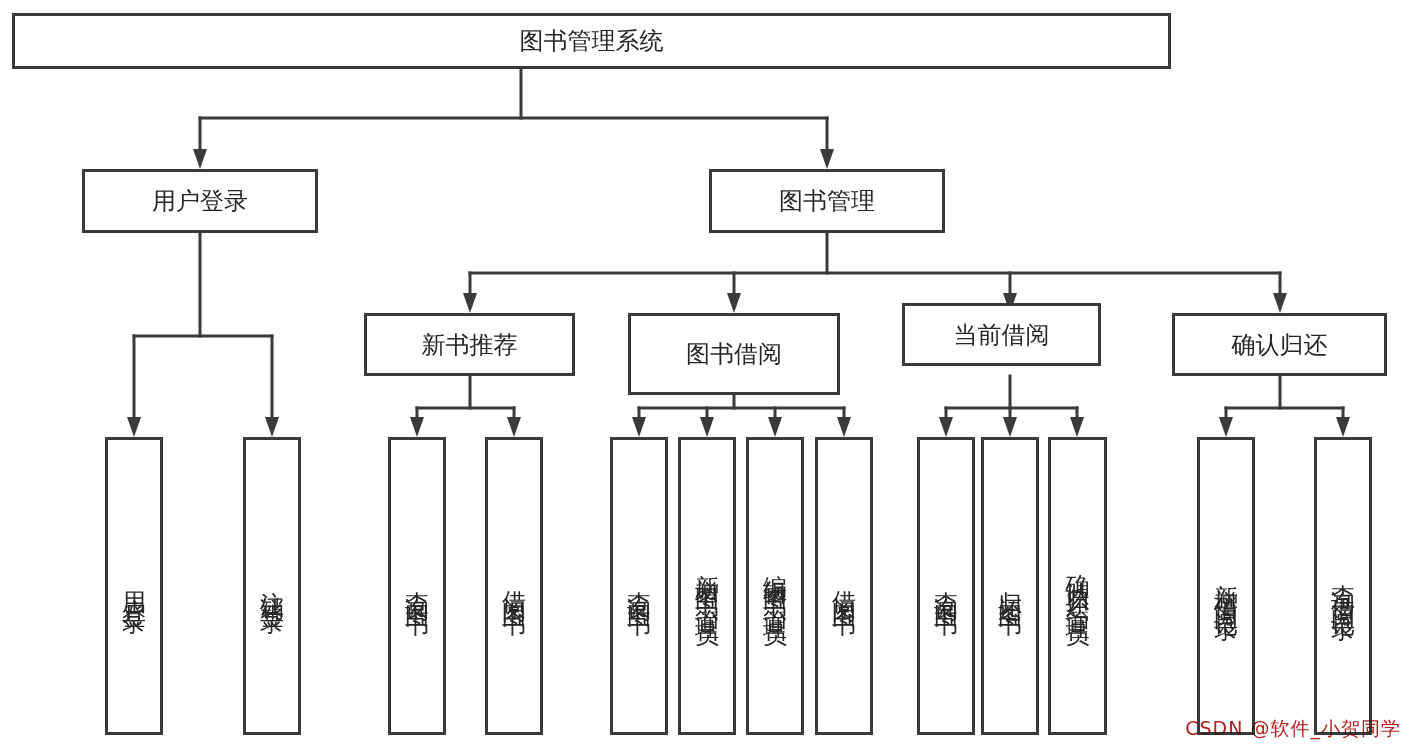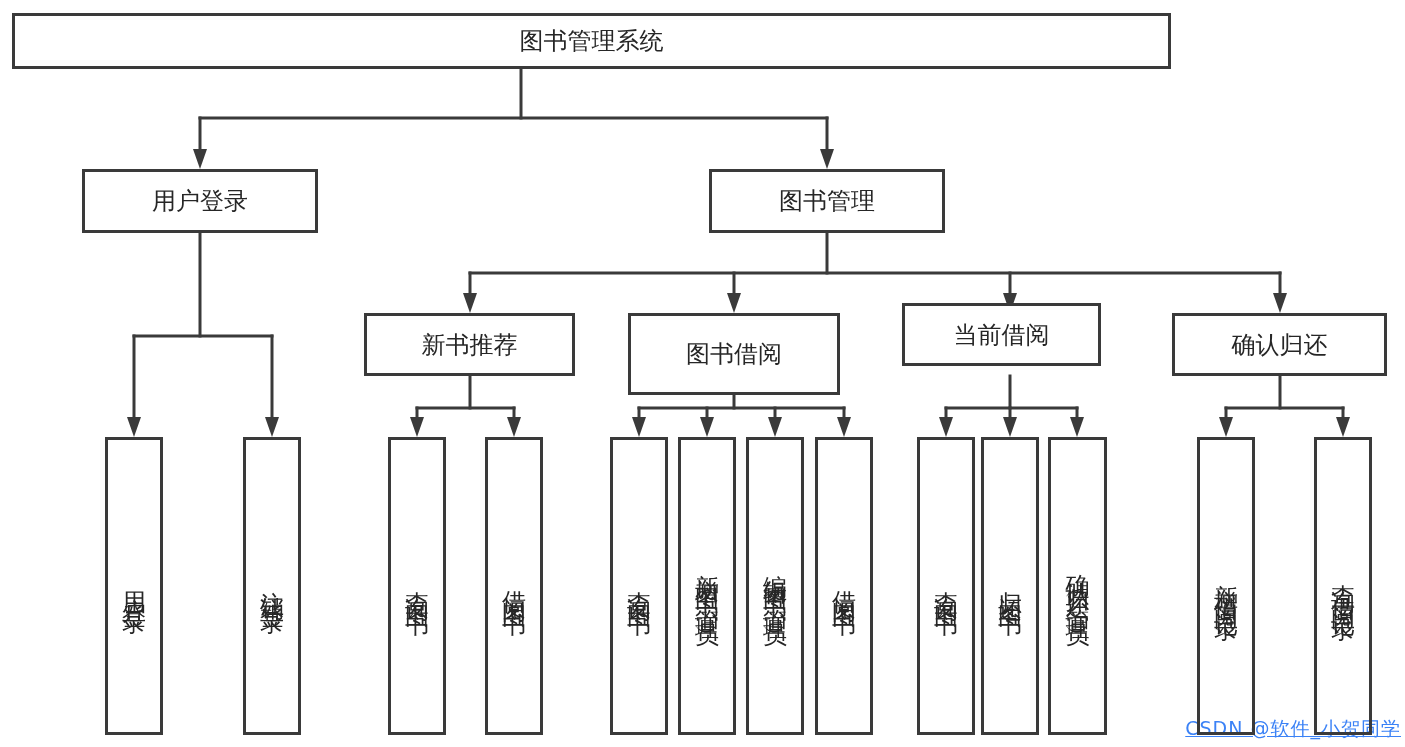--- a/index.html
+++ b/index.html
@@ -13,22 +13,22 @@
     border:3px solid #3a3a3a;box-sizing:border-box;
     display:flex;align-items:center;justify-content:center;
     color:#262626;font-size:24px;line-height:1;white-space:nowrap;
   }
   .leaf{
     writing-mode:vertical-rl;text-orientation:mixed;
   }
   .leaf .lbl{letter-spacing:7px;}
   .watermark{
     position:absolute;z-index:3;right:4px;top:716px;
-    font-size:19px;letter-spacing:1px;color:#3b82f6;
-    mix-blend-mode:darken;white-space:nowrap;text-decoration:underline;
+    font-size:19px;letter-spacing:1px;color:#b91c1c;
+    mix-blend-mode:darken;white-space:nowrap;
   }
 </style>
 </head>
 <body>
 
 <div class="canvas">
 
   <svg id="connectors" width="1405" height="747" viewBox="0 0 1405 747">
       <line x1="521" y1="69" x2="521" y2="118" stroke="#3a3a3a" stroke-width="3" stroke-linecap="square"></line>
       <line x1="200" y1="233" x2="200" y2="336" stroke="#3a3a3a" stroke-width="3" stroke-linecap="square"></line>

